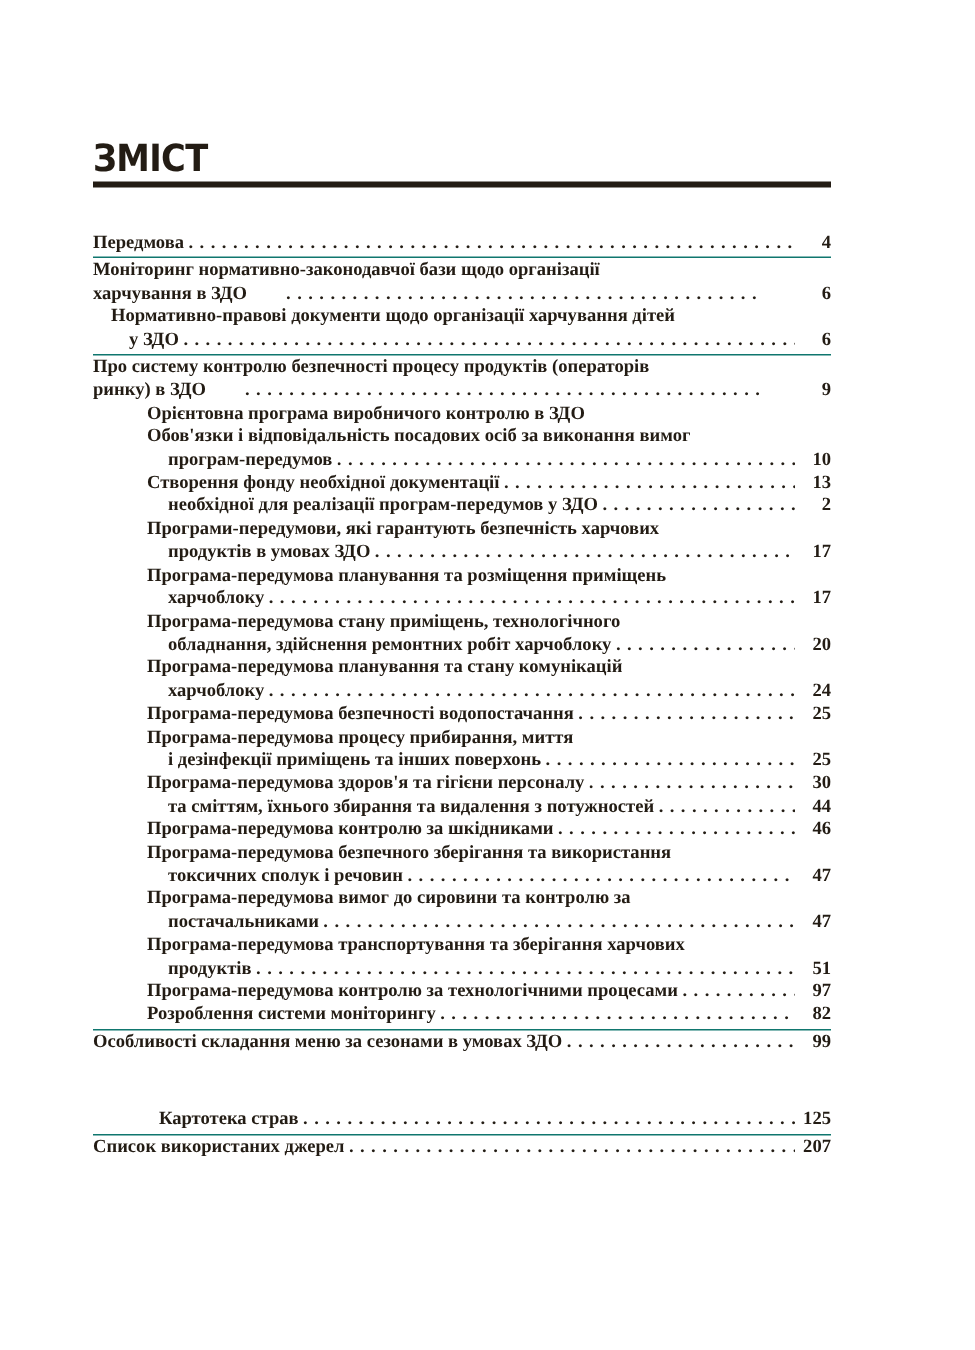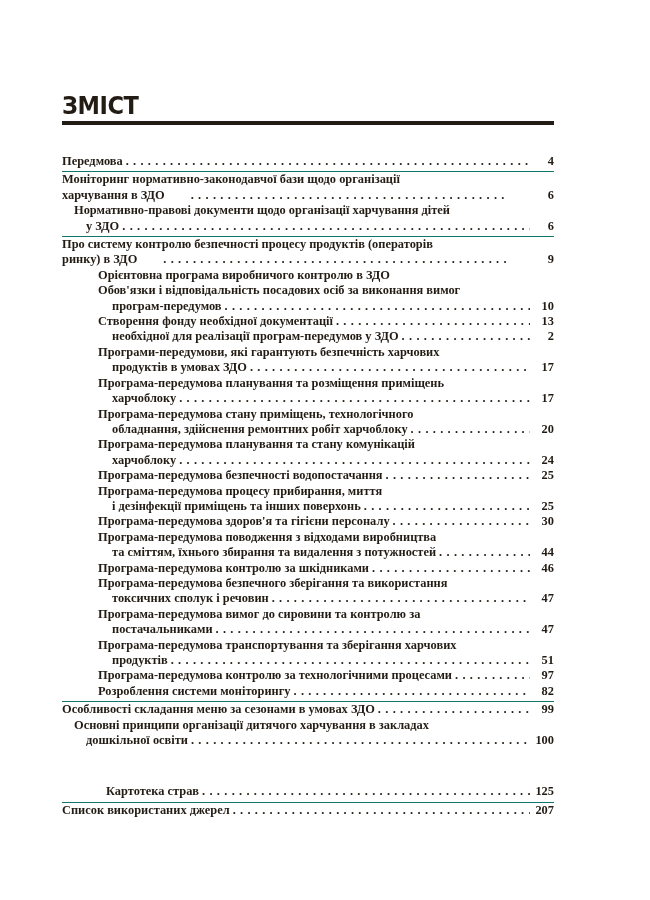--- a/index.html
+++ b/index.html
@@ -160,23 +160,20 @@
         </div>
       </div>
       <div class="entry l3">
         <div class="line">
           <span class="txt">Програма-передумова здоров'я та гігієни персоналу</span>
           <span class="dots"></span>
           <span class="pg">30</span>
         </div>
       </div>
       <div class="entry l3">
-        <div class="line">
-          <span class="txt">Програма-передумова поводження з відходами виробництва</span>
-        </div>
         <div class="line cont">
           <span class="txt">та сміттям, їхнього збирання та видалення з потужностей</span>
           <span class="dots"></span>
           <span class="pg">44</span>
         </div>
       </div>
       <div class="entry l3">
         <div class="line">
           <span class="txt">Програма-передумова контролю за шкідниками</span>
           <span class="dots"></span>
@@ -225,30 +222,20 @@
           <span class="txt">Розроблення системи моніторингу</span>
           <span class="dots"></span>
           <span class="pg">82</span>
         </div>
       </div>
       <div class="entry l0 sep">
         <div class="line">
           <span class="txt">Особливості складання меню за сезонами в умовах ЗДО</span>
           <span class="dots"></span>
           <span class="pg">99</span>
-        </div>
-      </div>
-      <div class="entry l1">
-        <div class="line">
-          <span class="txt">Основні принципи організації дитячого харчування в закладах</span>
-        </div>
-        <div class="line cont">
-          <span class="txt">дошкільної освіти</span>
-          <span class="dots"></span>
-          <span class="pg">100</span>
         </div>
       </div>
       <div class="entry l4">
         <div class="line">
           <span class="txt">Картотека страв</span>
           <span class="dots"></span>
           <span class="pg">125</span>
         </div>
       </div>
       <div class="entry l0 sep">

